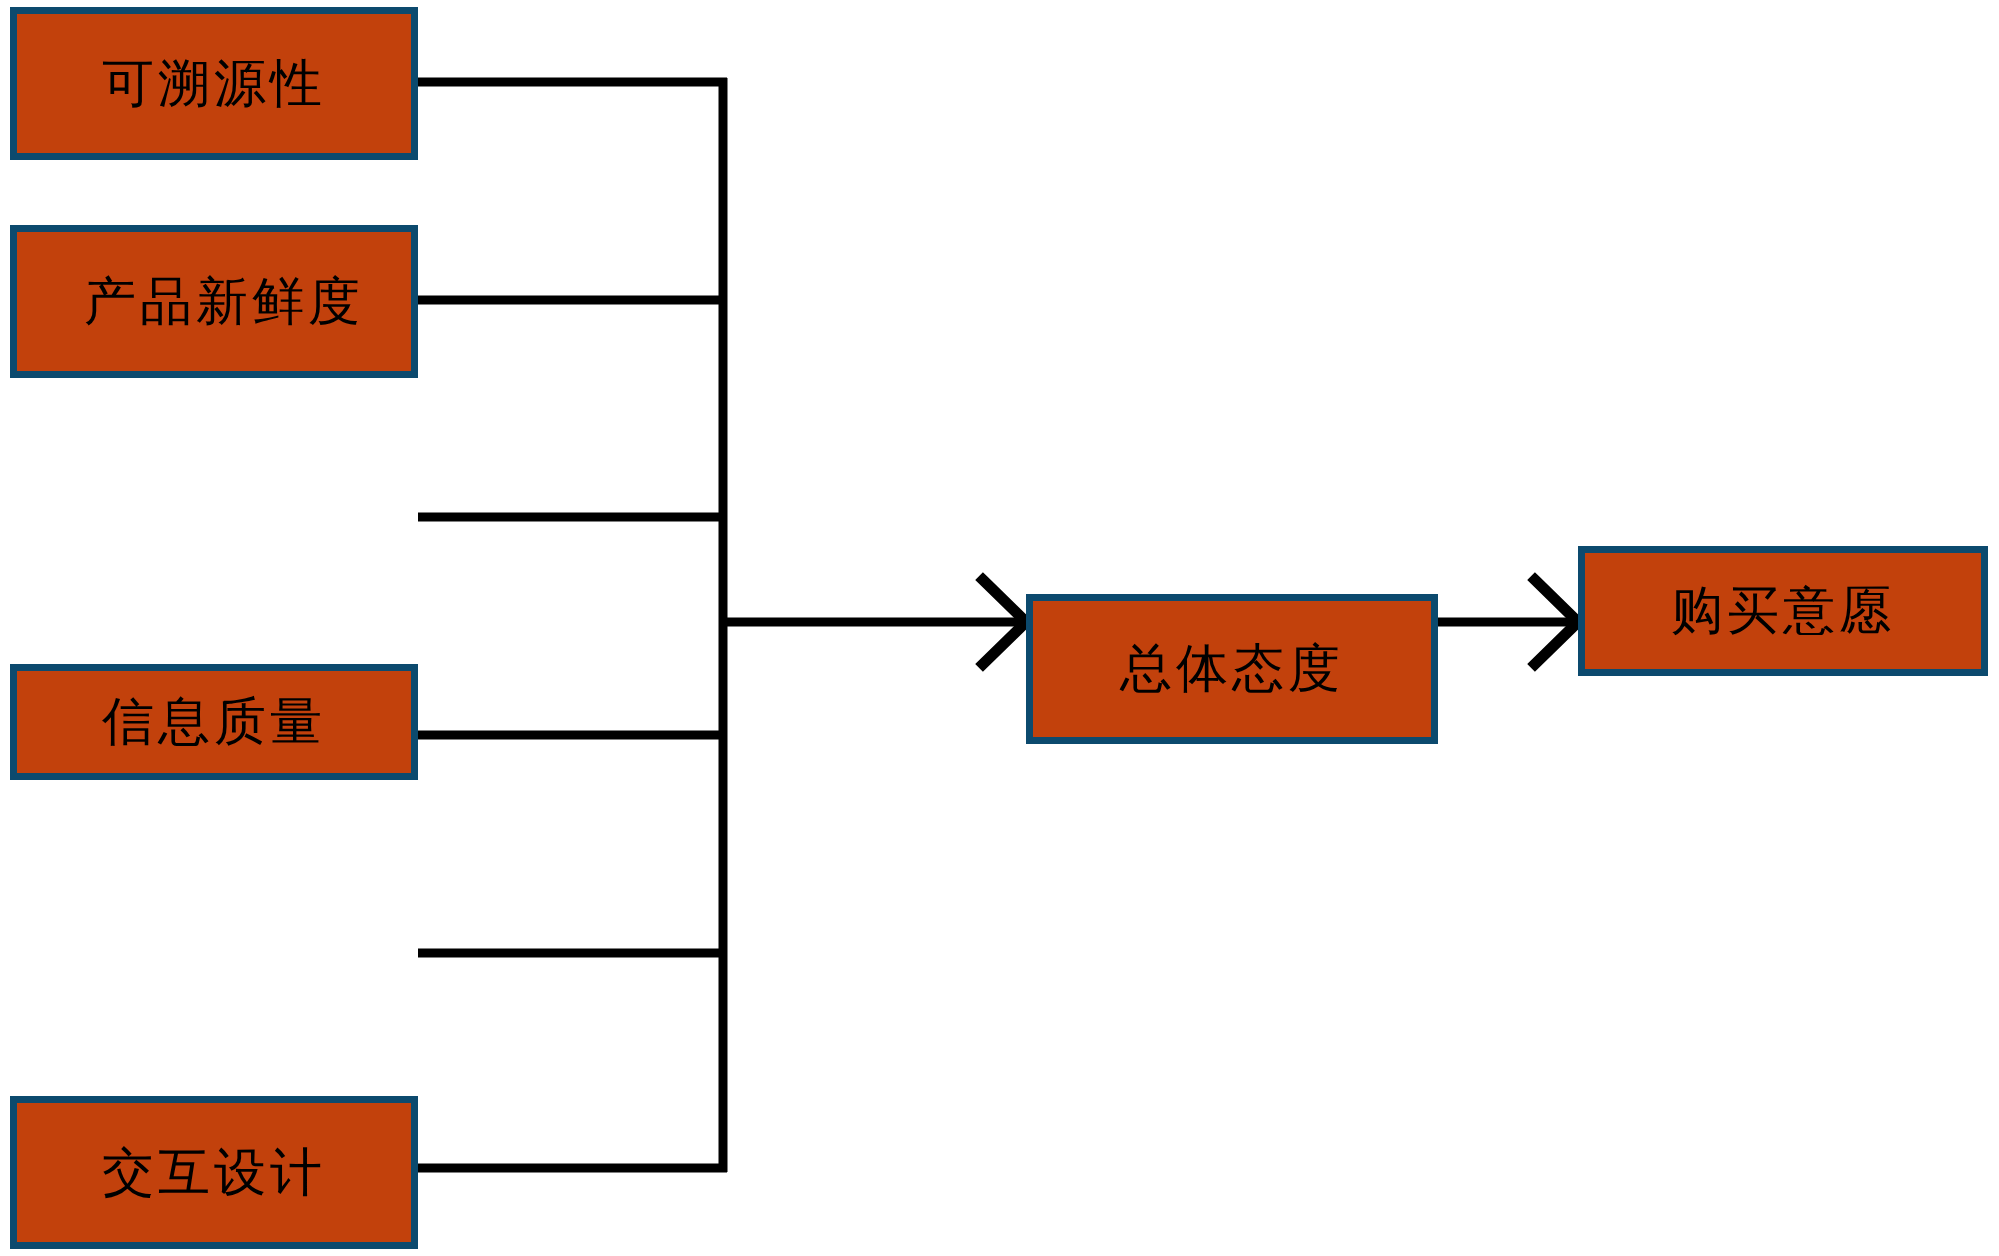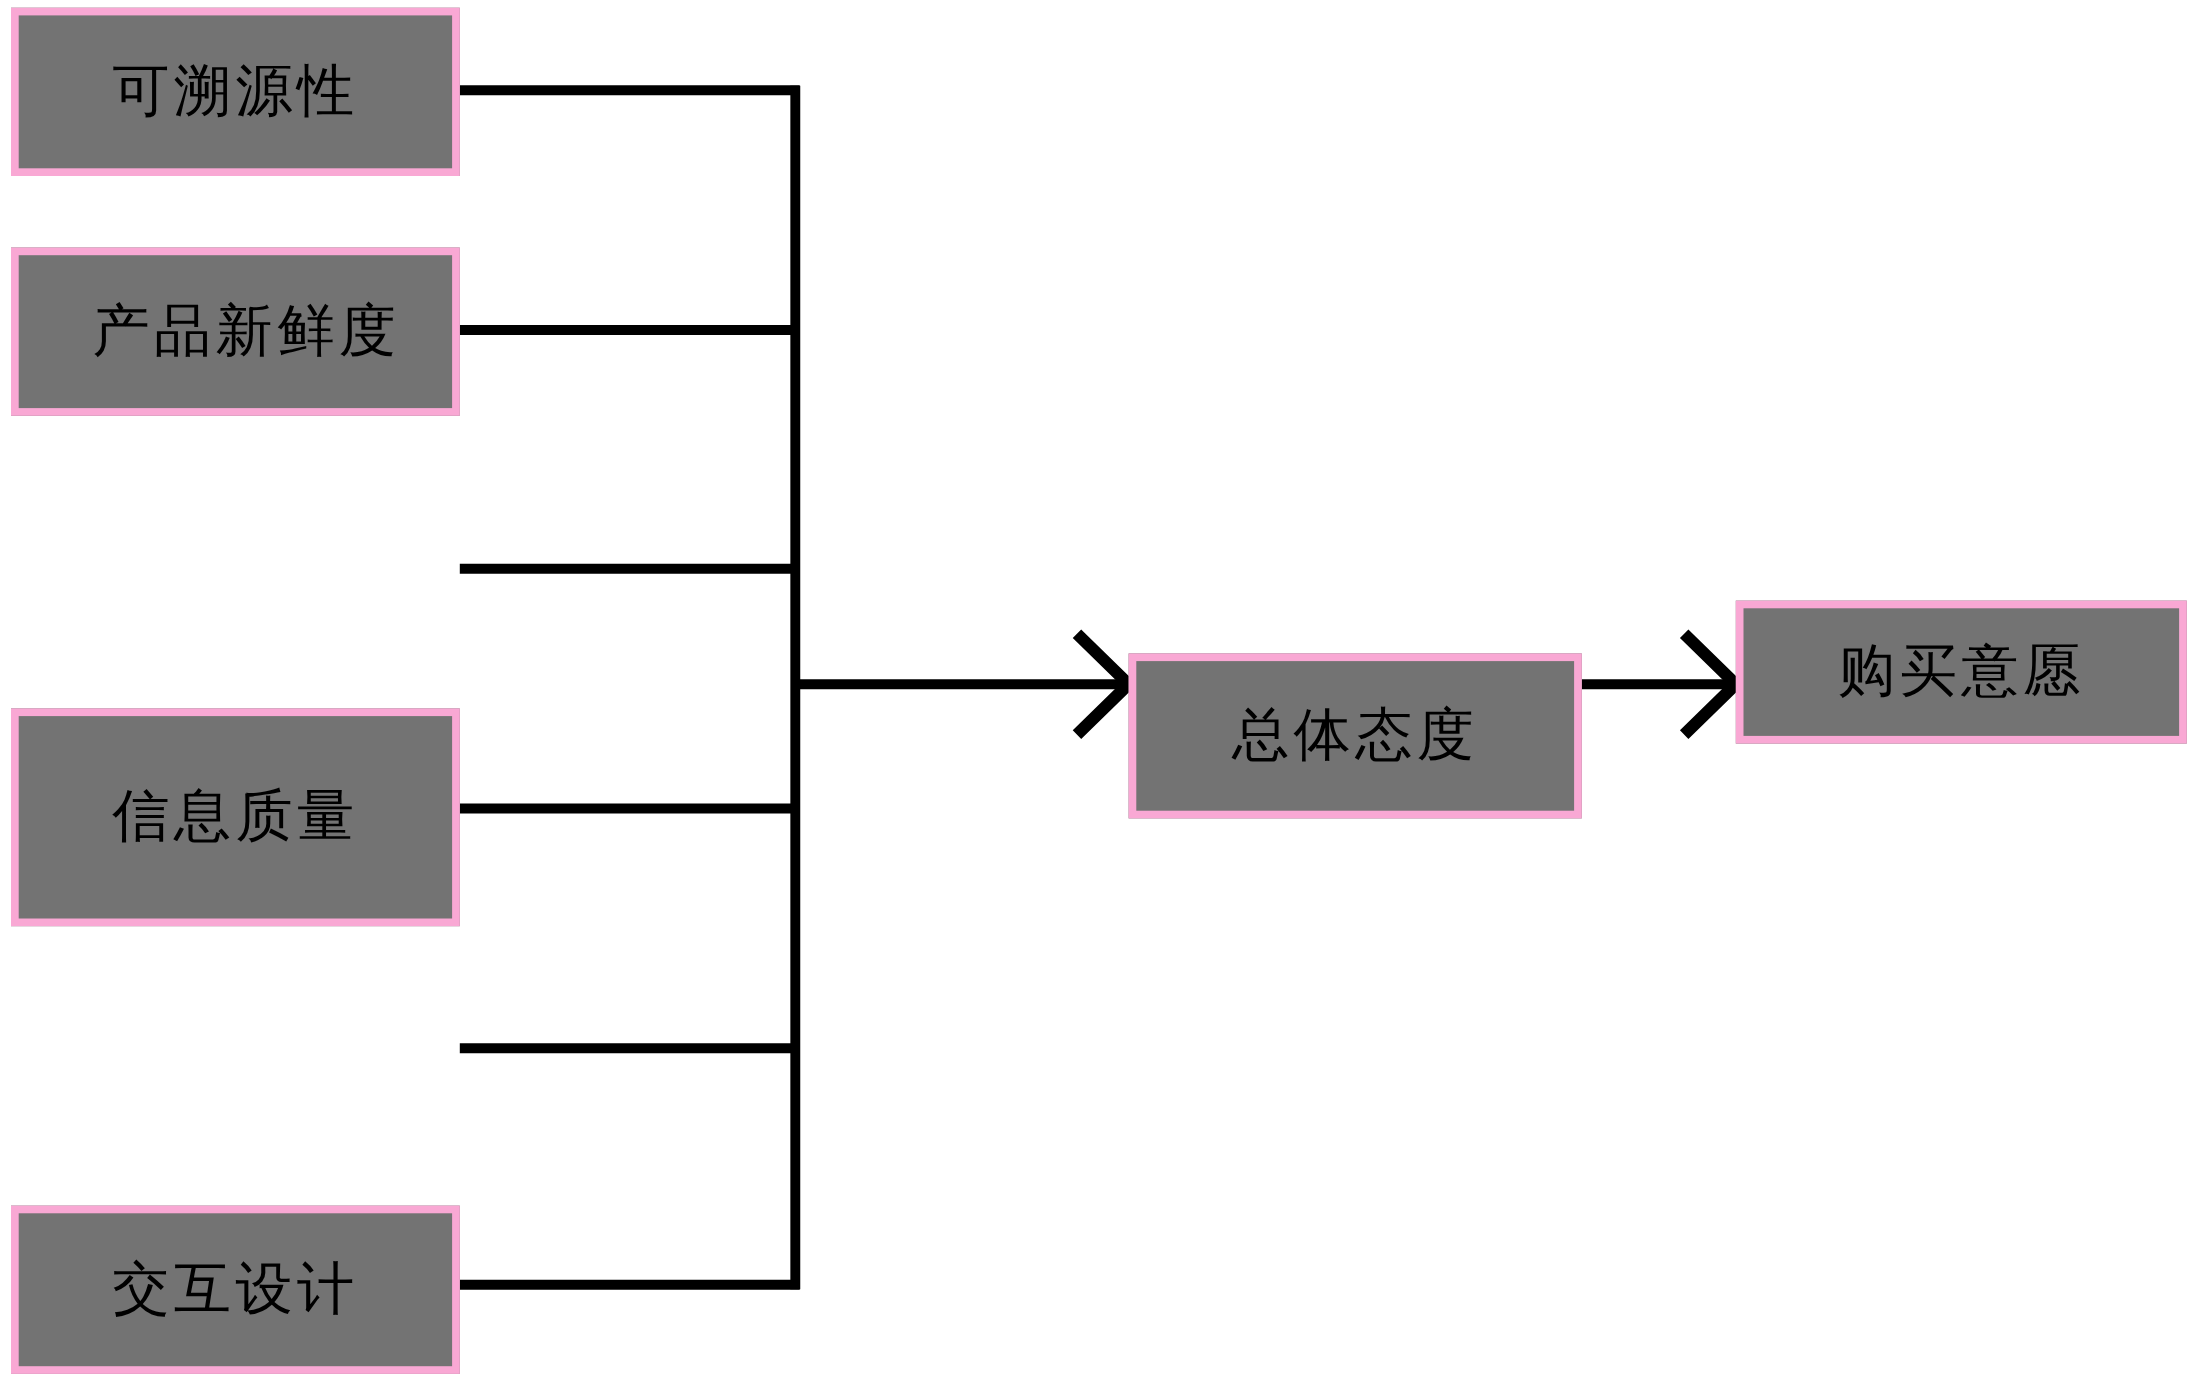--- a/index.html
+++ b/index.html
@@ -13,22 +13,22 @@
   #canvas {
     position: relative;
     width: 1999px;
     height: 1256px;
     background: #ffffff;
     overflow: hidden;
   }
   .node {
     position: absolute;
     box-sizing: border-box;
-    background: #737373;
-    border: 7px solid #f9a8d4;
+    background: #c2410c;
+    border: 7px solid #0c4a6e;
     display: flex;
     align-items: center;
     justify-content: center;
   }
   .node .node-label {
     font-size: 52px;
     line-height: 1;
     color: #000000;
     letter-spacing: 4px;
     white-space: nowrap;
@@ -80,21 +80,21 @@
 
   <div class="node" style="left:10px; top:7px; width:408px; height:153px;">
     <span class="node-label">可溯源性</span>
   </div>
 
   <div class="node" style="left:10px; top:225px; width:408px; height:153px;padding-left:20px;">
     <span class="node-label">产品新鲜度</span>
   </div>
 
 
-  <div class="node" style="left:10px; top:644px; width:408px; height:198px;">
+  <div class="node" style="left:10px; top:664px; width:408px; height:116px;">
     <span class="node-label">信息质量</span>
   </div>
 
 
   <div class="node" style="left:10px; top:1096px; width:408px; height:153px;">
     <span class="node-label">交互设计</span>
   </div>
 
   <div class="node" style="left:1026px; top:546px; width:412px; height:150px;margin-top:48px;">
     <span class="node-label">总体态度</span>

